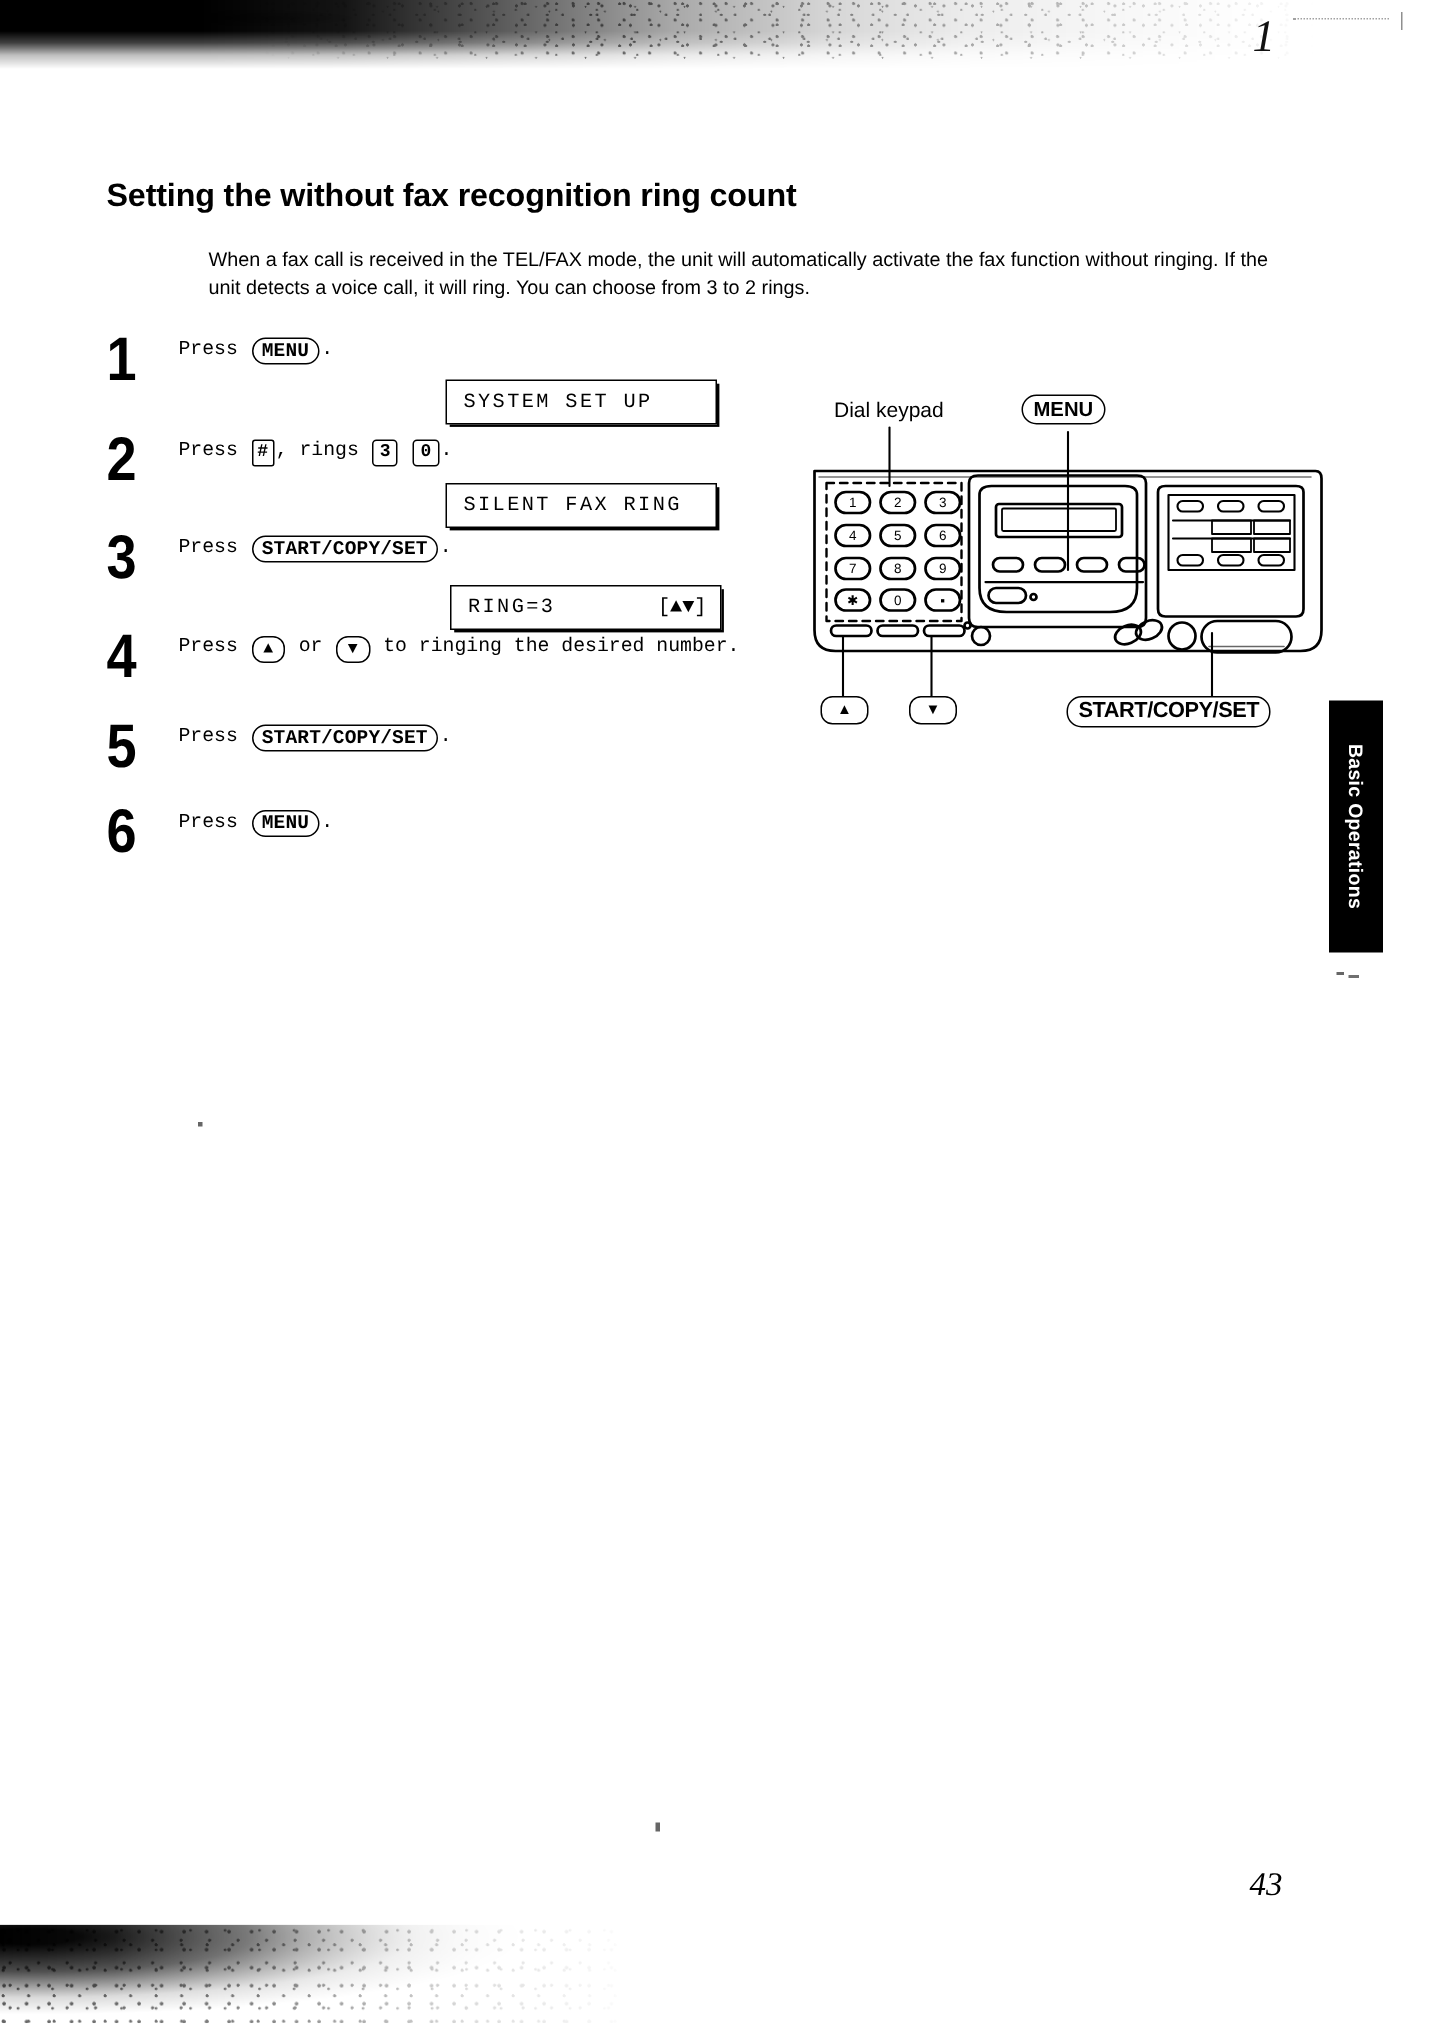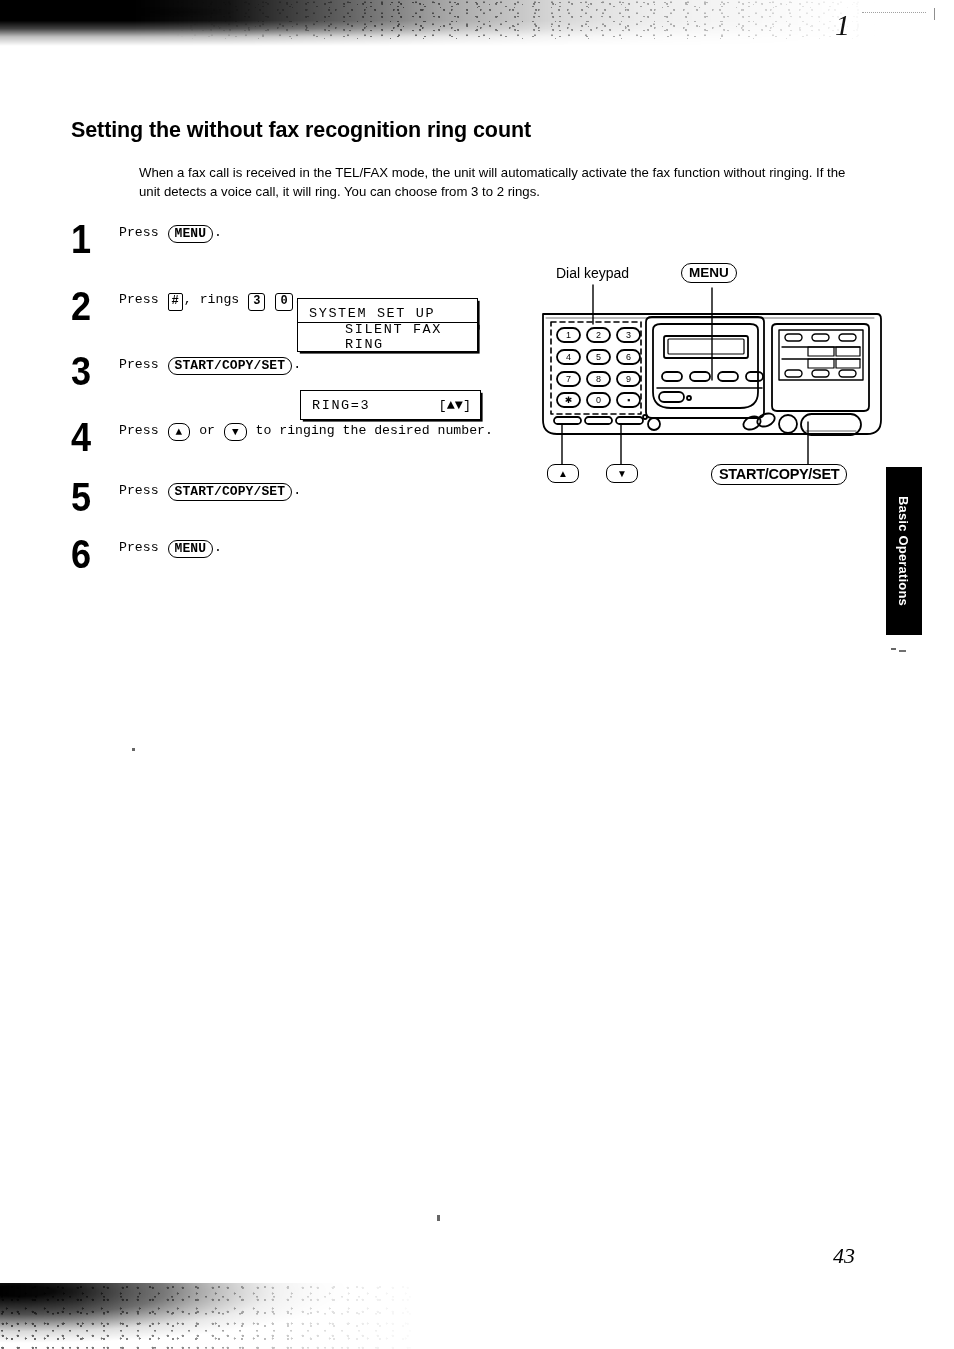--- a/index.html
+++ b/index.html
@@ -327,24 +327,24 @@
 </div>
 
 <div class="step" style="top:535px;">
   <div class="step-num">6</div>
   <div class="step-text">
     <span>Press</span>
     <span class="keycap">MENU</span><span>.</span>
   </div>
 </div>
 
-<div class="lcd" style="left:297px; top:253px; width:181px; height:30px;margin-top:45px;">
+<div class="lcd" style="left:297px; top:253px; width:181px; height:30px;">
   <span class="lcd-left">SYSTEM SET UP</span>
 </div>
-<div class="lcd" style="left:297px; top:322px; width:181px; height:30px;padding-left:36px;">
+<div class="lcd" style="left:297px; top:322px; width:181px; height:30px;">
   <span class="lcd-left">SILENT FAX RING</span>
 </div>
 <div class="lcd" style="left:300px; top:390px; width:181px; height:30px;text-align:right;">
   <span class="lcd-left">RING=3</span>
   <span class="lcd-right">[▲▼]</span>
 </div>
 
 <div class="diagram">
 
   <div class="diag-label" style="left:16px; top:3px;">Dial keypad</div>

